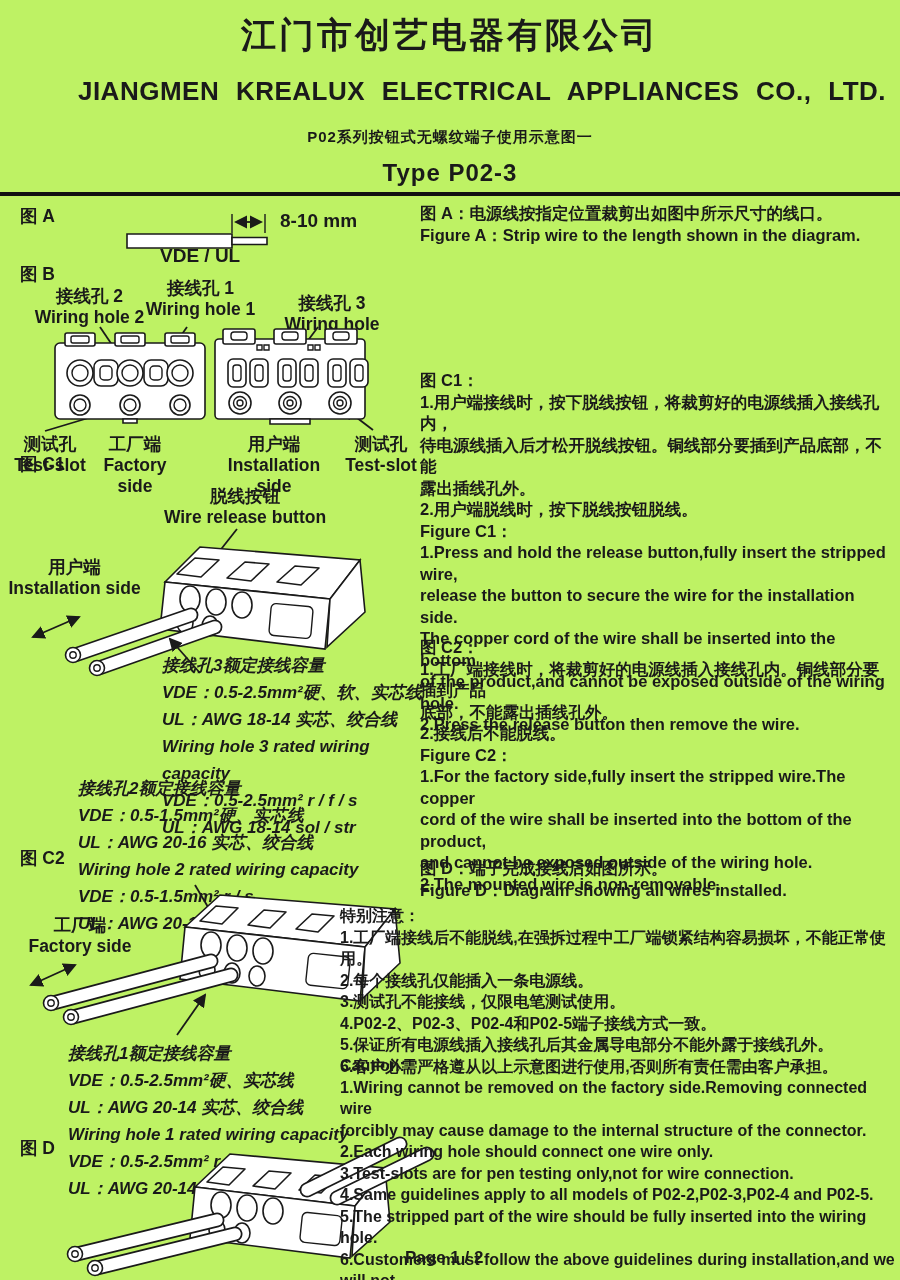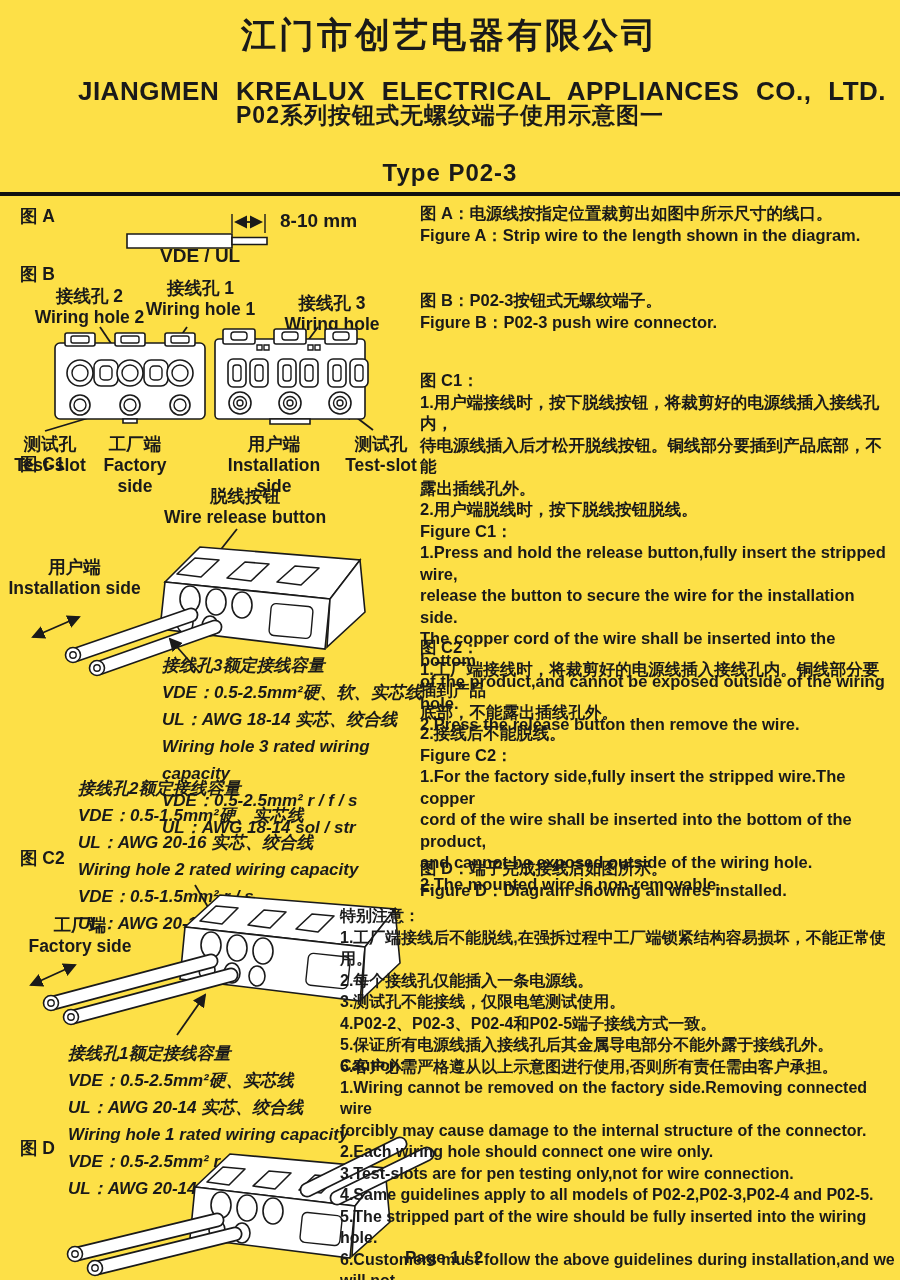--- a/index.html
+++ b/index.html
@@ -1,23 +1,23 @@
 <!DOCTYPE html>
 <html><head>
 <meta charset="utf-8">
 <style>
   html,body{margin:0;padding:0;background:#fff;}
-  #page{position:relative;width:900px;height:1280px;background:#fde047;overflow:hidden;
+  #page{position:relative;width:900px;height:1280px;background:#bef264;overflow:hidden;
         font-family:"Liberation Sans","DejaVu Sans",sans-serif;color:#1a1a1a;font-weight:bold;}
   .abs{position:absolute;}
   .ctr{text-align:center;}
   .pre{white-space:pre-line;}
   .h-cn{font-size:35px;letter-spacing:3px;}
   .h-en{font-size:26px;word-spacing:9px;letter-spacing:.5px;}
-  .h-sub-cn{font-size:23px;letter-spacing:1px;}
+  .h-sub-cn{font-size:15px;letter-spacing:1px;margin-top:28px;}
   .h-sub-en{font-size:20.5px;}
   .h-type{font-size:24px;letter-spacing:1px;}
   .rule{position:absolute;left:0;width:900px;border-top:4px solid #111;}
   .lbl{font-size:17.5px;line-height:21px;}
   .body-txt{font-size:16.5px;line-height:21.5px;}
   .cap-txt{font-size:17px;line-height:27px;font-style:italic;}
   .note-txt{font-size:16px;line-height:21.5px;}
   svg{position:absolute;overflow:visible;}
   svg *{vector-effect:non-scaling-stroke;}
   .ln{stroke:#1a1a1a;stroke-width:1.6;fill:#fff;}
@@ -269,22 +269,20 @@
         <line x1="42" y1="126" x2="180" y2="92" class="wire-in"></line>
       <circle cx="20" cy="112" r="7.5" class="ln"></circle>
         <circle cx="20" cy="112" r="3.2" class="ln2"></circle>
       <circle cx="40" cy="126" r="7.5" class="ln"></circle>
         <circle cx="40" cy="126" r="3.2" class="ln2"></circle>
     </g>
   </svg>
 
   <div class="abs body-txt pre" style="left:420px;top:203px;width:470px;">图 A：电源线按指定位置裁剪出如图中所示尺寸的线口。
 Figure A：Strip wire to the length shown in the diagram.</div>
-  <div class="abs body-txt pre" style="left:420px;top:290px;width:470px;">图 B：P02-3按钮式无螺纹端子。
-Figure B：P02-3 push wire connector.</div>
   <div class="abs body-txt pre" style="left:420px;top:370px;width:475px;">图 C1：
 1.用户端接线时，按下脱线按钮，将裁剪好的电源线插入接线孔内，
 待电源线插入后才松开脱线按钮。铜线部分要插到产品底部，不能
 露出插线孔外。
 2.用户端脱线时，按下脱线按钮脱线。
 Figure C1：
 1.Press and hold the release button,fully insert the stripped wire,
 release the button to secure the wire for the installation side.
 The copper cord of the wire shall be inserted into the bottom
 of the product,and cannot be exposed outside of the wiring hole.

